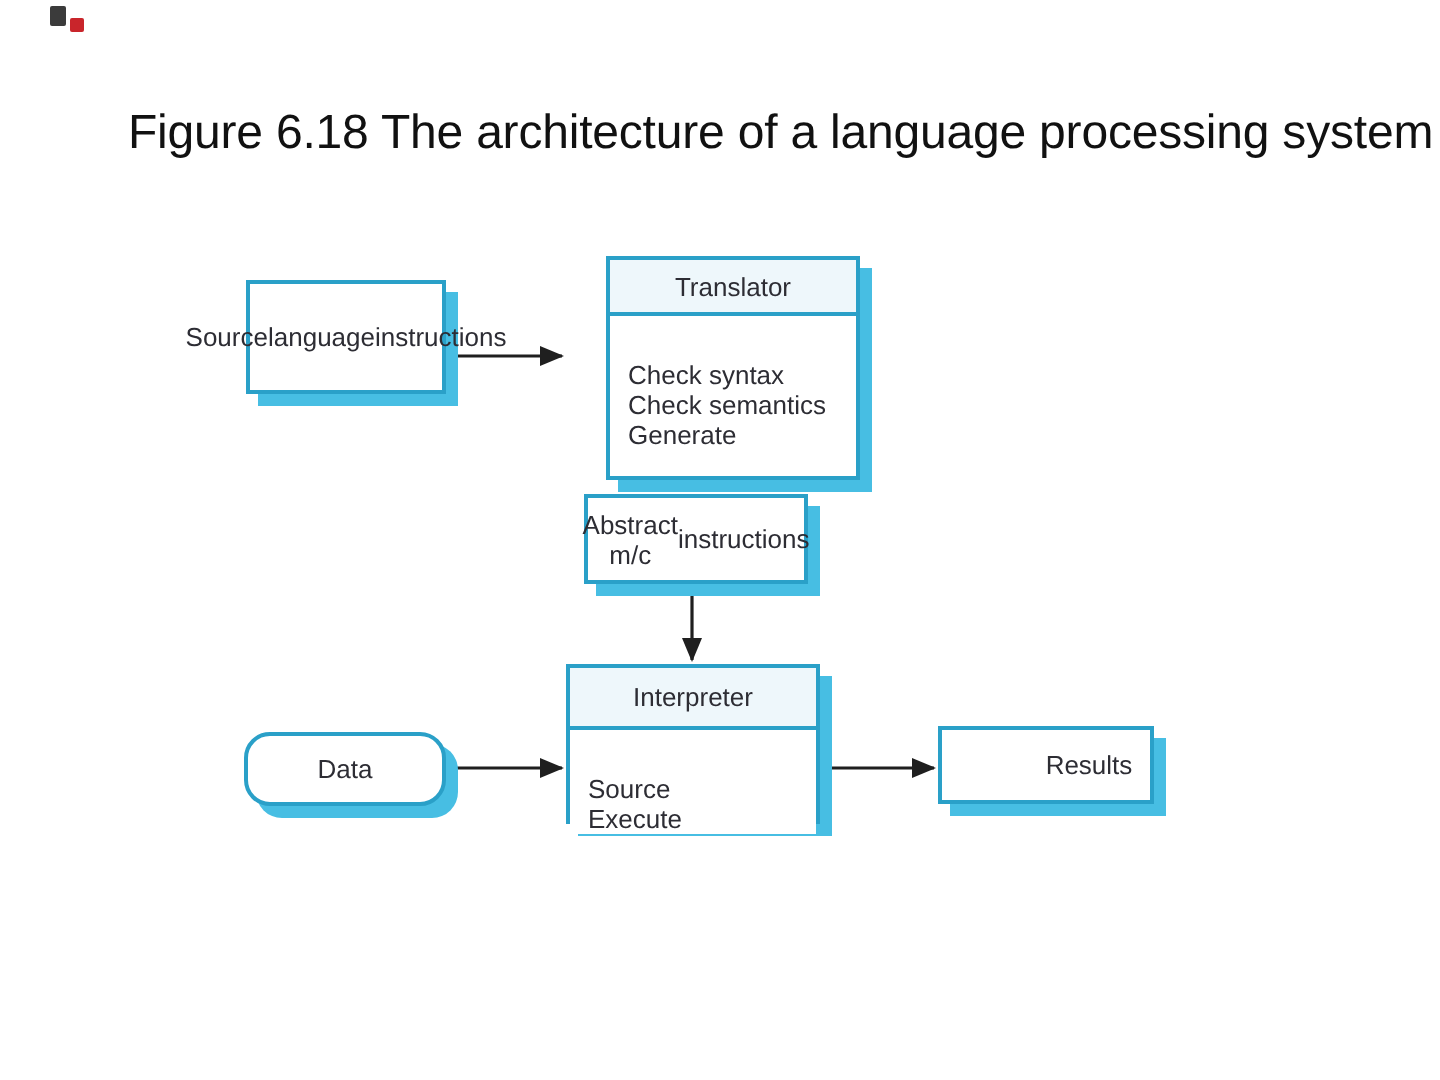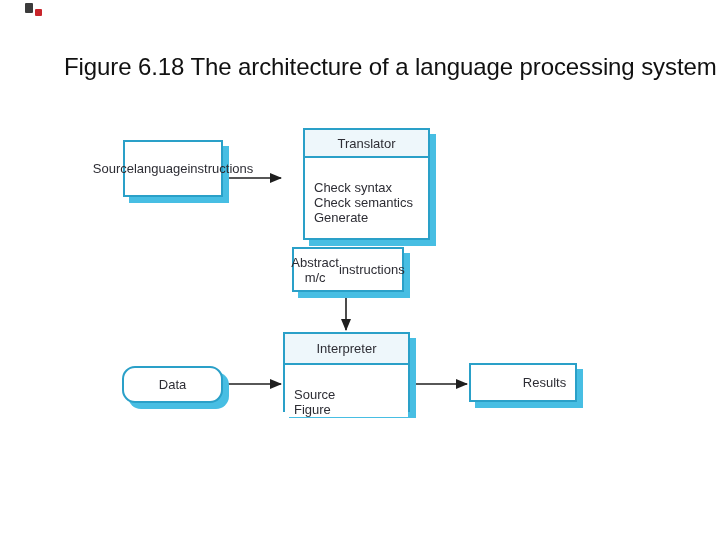--- a/index.html
+++ b/index.html
@@ -123,21 +123,21 @@
 
   <div class="box center" id="box-abstract">
     <span>Abstract m/c</span>
     <span>instructions</span>
   </div>
 
   <div class="box" id="box-interpreter">
     <div class="box-header">Interpreter</div>
     <div class="box-body">
       <div>Source</div>
-      <div>Figure</div>
+      <div>Execute</div>
     </div>
   </div>
 
   <div class="box center" id="box-data">
     <span>Data</span>
   </div>
 
   <div class="box center" id="box-results">
     <span>Results</span>
   </div>

